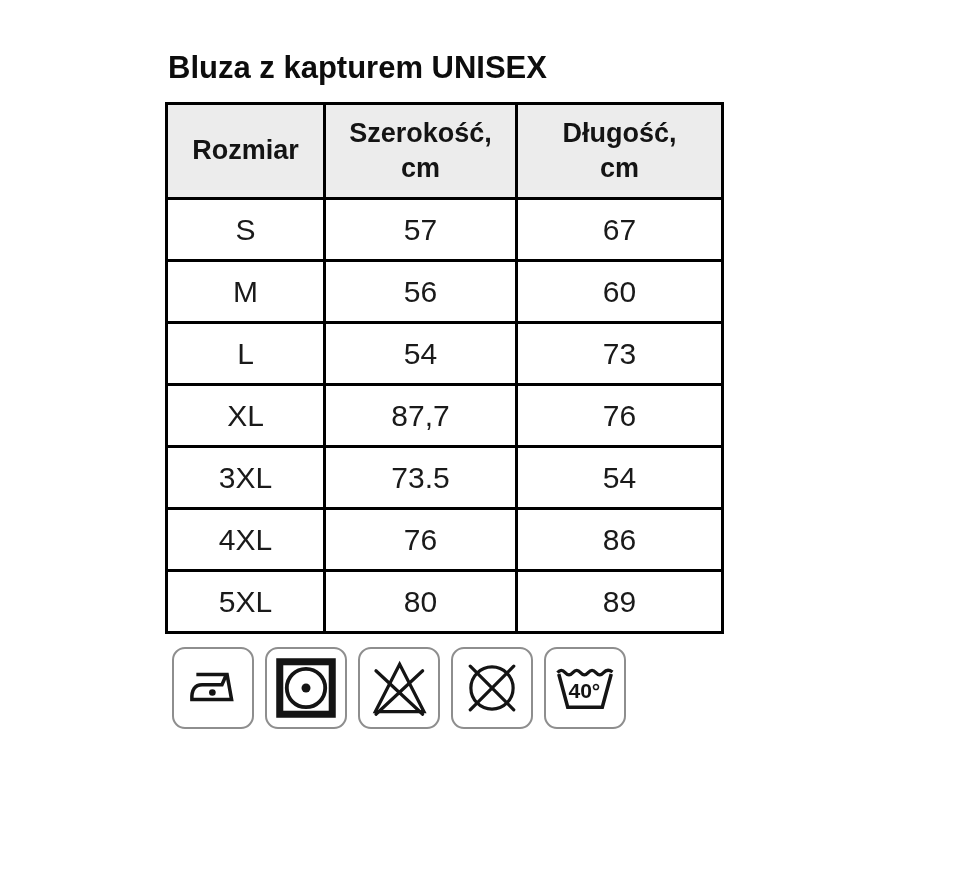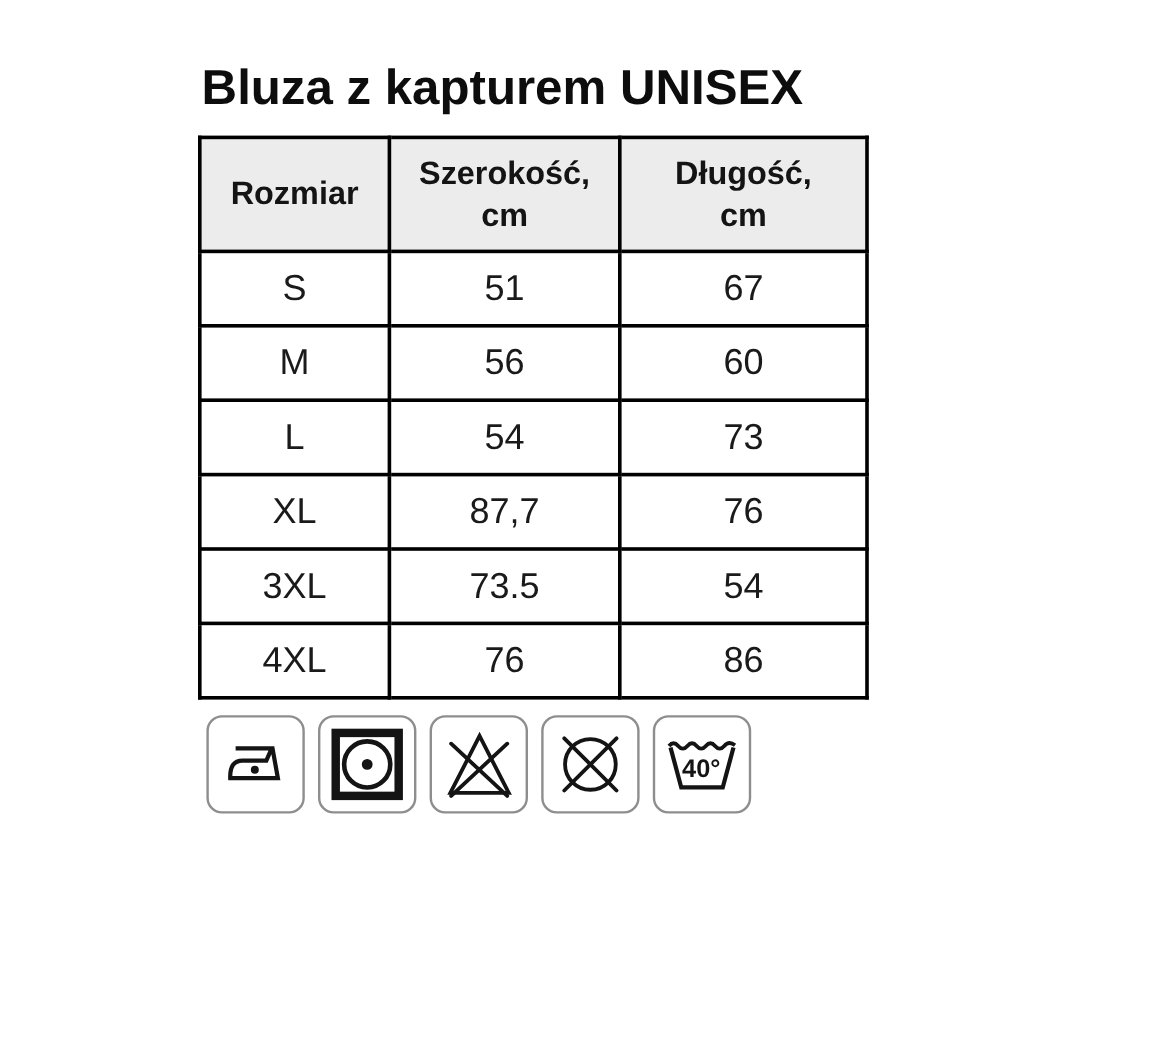--- a/index.html
+++ b/index.html
@@ -16,21 +16,21 @@
     background: #ffffff;
     overflow: hidden;
   }
   .content {
     position: absolute;
     left: 165px;
     top: 50px;
   }
   h1.title {
     margin: 0 0 16px 3px;
-    font-size: 41px;
+    font-size: 31px;
     font-weight: bold;
     letter-spacing: 0;
     color: #0d0d0d;
     white-space: nowrap;
   }
   table.size-table {
     border-collapse: collapse;
     table-layout: fixed;
     width: 556px;
   }
@@ -100,21 +100,21 @@
           <th>Rozmiar</th>
           <th>Szerokość,
 cm</th>
           <th>Długość,
 cm</th>
         </tr>
       </thead>
       <tbody>
         <tr>
           <td>S</td>
-          <td>51</td>
+          <td>57</td>
           <td>67</td>
         </tr>
         <tr>
           <td>M</td>
           <td>56</td>
           <td>60</td>
         </tr>
         <tr>
           <td>L</td>
           <td>54</td>
@@ -127,20 +127,25 @@
         </tr>
         <tr>
           <td>3XL</td>
           <td>73.5</td>
           <td>54</td>
         </tr>
         <tr>
           <td>4XL</td>
           <td>76</td>
           <td>86</td>
+        </tr>
+        <tr>
+          <td>5XL</td>
+          <td>80</td>
+          <td>89</td>
         </tr>
       </tbody>
     </table>
 
     <div class="care-row">
 
       <div class="care-box">
         <svg width="64" height="64" viewBox="0 0 100 100">
           <path d="M24 29 H72 L79 68 H17 Q16 45 33 45 H64 L71 29" fill="none" stroke="#141414" stroke-width="5.5" stroke-linejoin="miter"></path>
           <circle cx="49" cy="57" r="5.2" fill="#141414"></circle>

